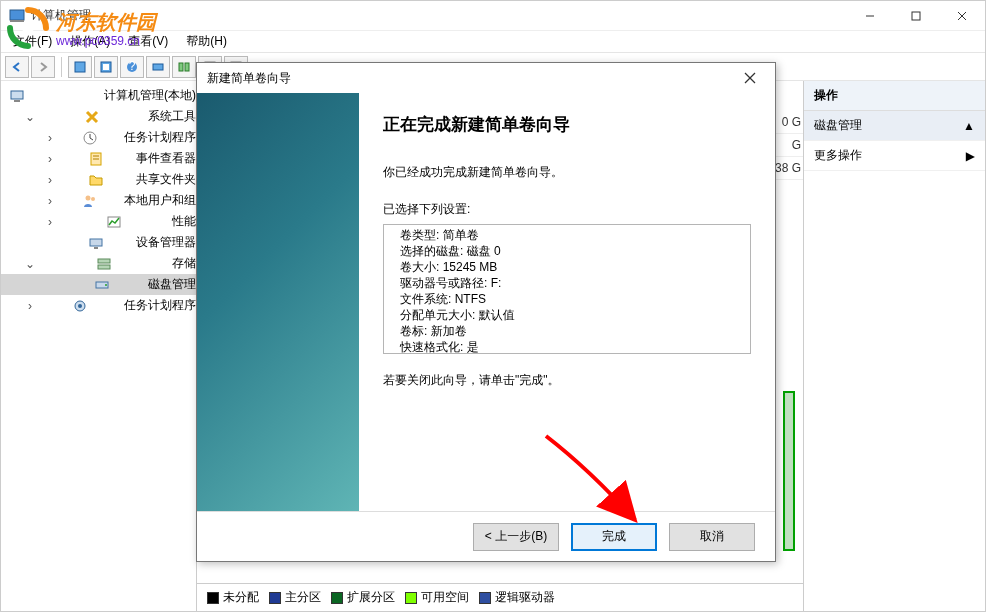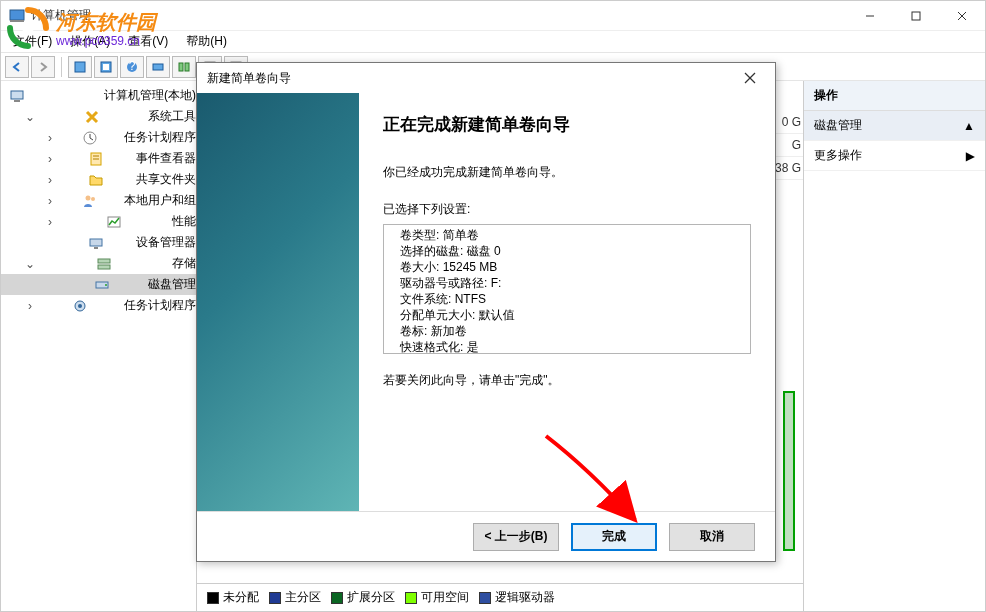--- a/index.html
+++ b/index.html
@@ -51,21 +51,21 @@
 .dlg-close { width: 30px; height: 28px; display: flex; align-items: center; justify-content: center; font-size: 15px; }
 .dlg-body { display: flex; height: calc(100% - 80px); }
 .dlg-side { width: 162px; background: linear-gradient(135deg, #1a5a6e 0%, #2a7a8a 40%, #5fb5b5 100%); }
 .dlg-main { flex: 1; padding: 20px 24px 10px 24px; }
 .dlg-heading { font-size: 17px; font-weight: bold; margin-bottom: 28px; }
 .dlg-text { margin-bottom: 20px; }
 .dlg-label { margin-bottom: 6px; }
 .dlg-list { border: 1px solid #b5b5b5; height: 130px; padding: 2px 16px; overflow-y: scroll; background: #fff; margin-bottom: 18px; }
 .dlg-list div { line-height: 16px; }
 .dlg-footer { height: 50px; border-top: 1px solid #ddd; display: flex; align-items: center; justify-content: flex-end; gap: 12px; padding: 0 20px; }
-.btn { min-width: 86px; height: 28px; border: 1px solid #adadad; background: #e1e1e1; display: inline-flex; align-items: center; justify-content: center; font-weight: bold; }
+.btn { min-width: 86px; height: 28px; border: 1px solid #adadad; background: #e1e1e1; display: inline-flex; align-items: center; justify-content: center; }
 .btn.primary { border: 2px solid #0078d7; background: #e5f1fb; }
 
 
 .arrow { position: absolute; pointer-events: none; }
 
 
 .watermark { position: absolute; left: 6px; top: 6px; display: flex; align-items: center; gap: 6px; z-index: 50; }
 .wm-logo { width: 44px; height: 44px; }
 .wm-txt { display: flex; flex-direction: column; }
 .wm-title { color: #f58b13; font-size: 20px; font-weight: bold; font-style: italic; }

